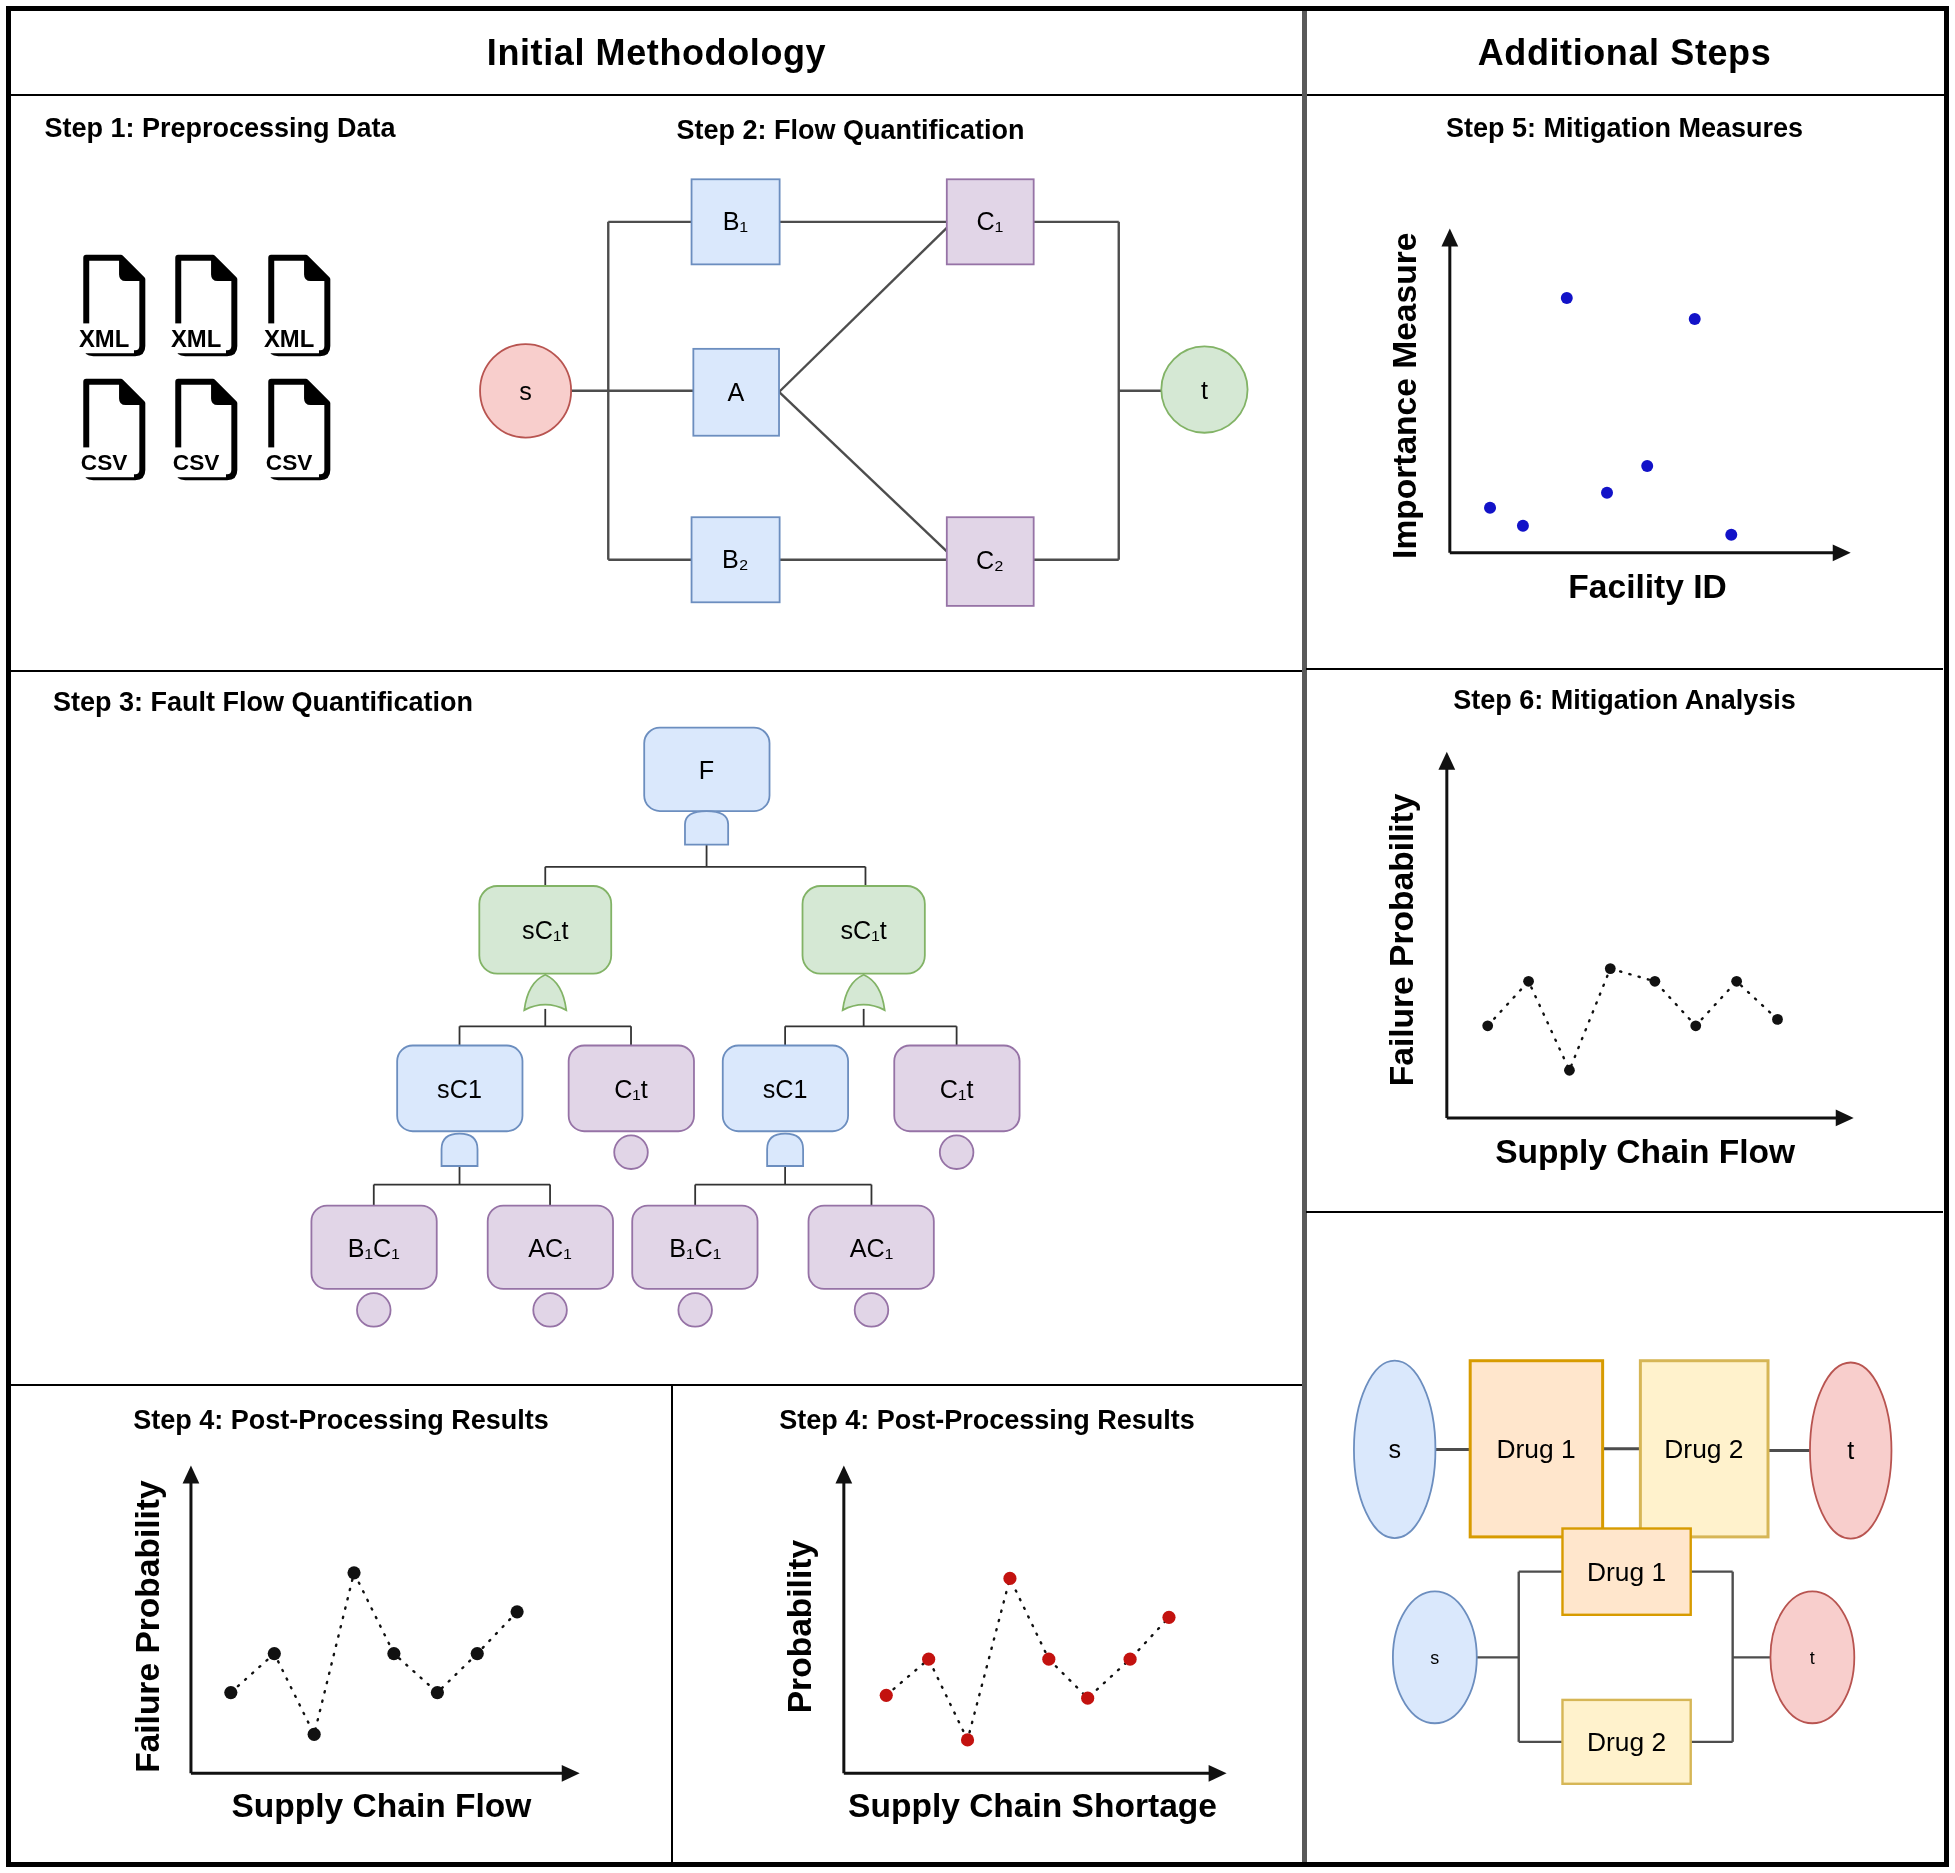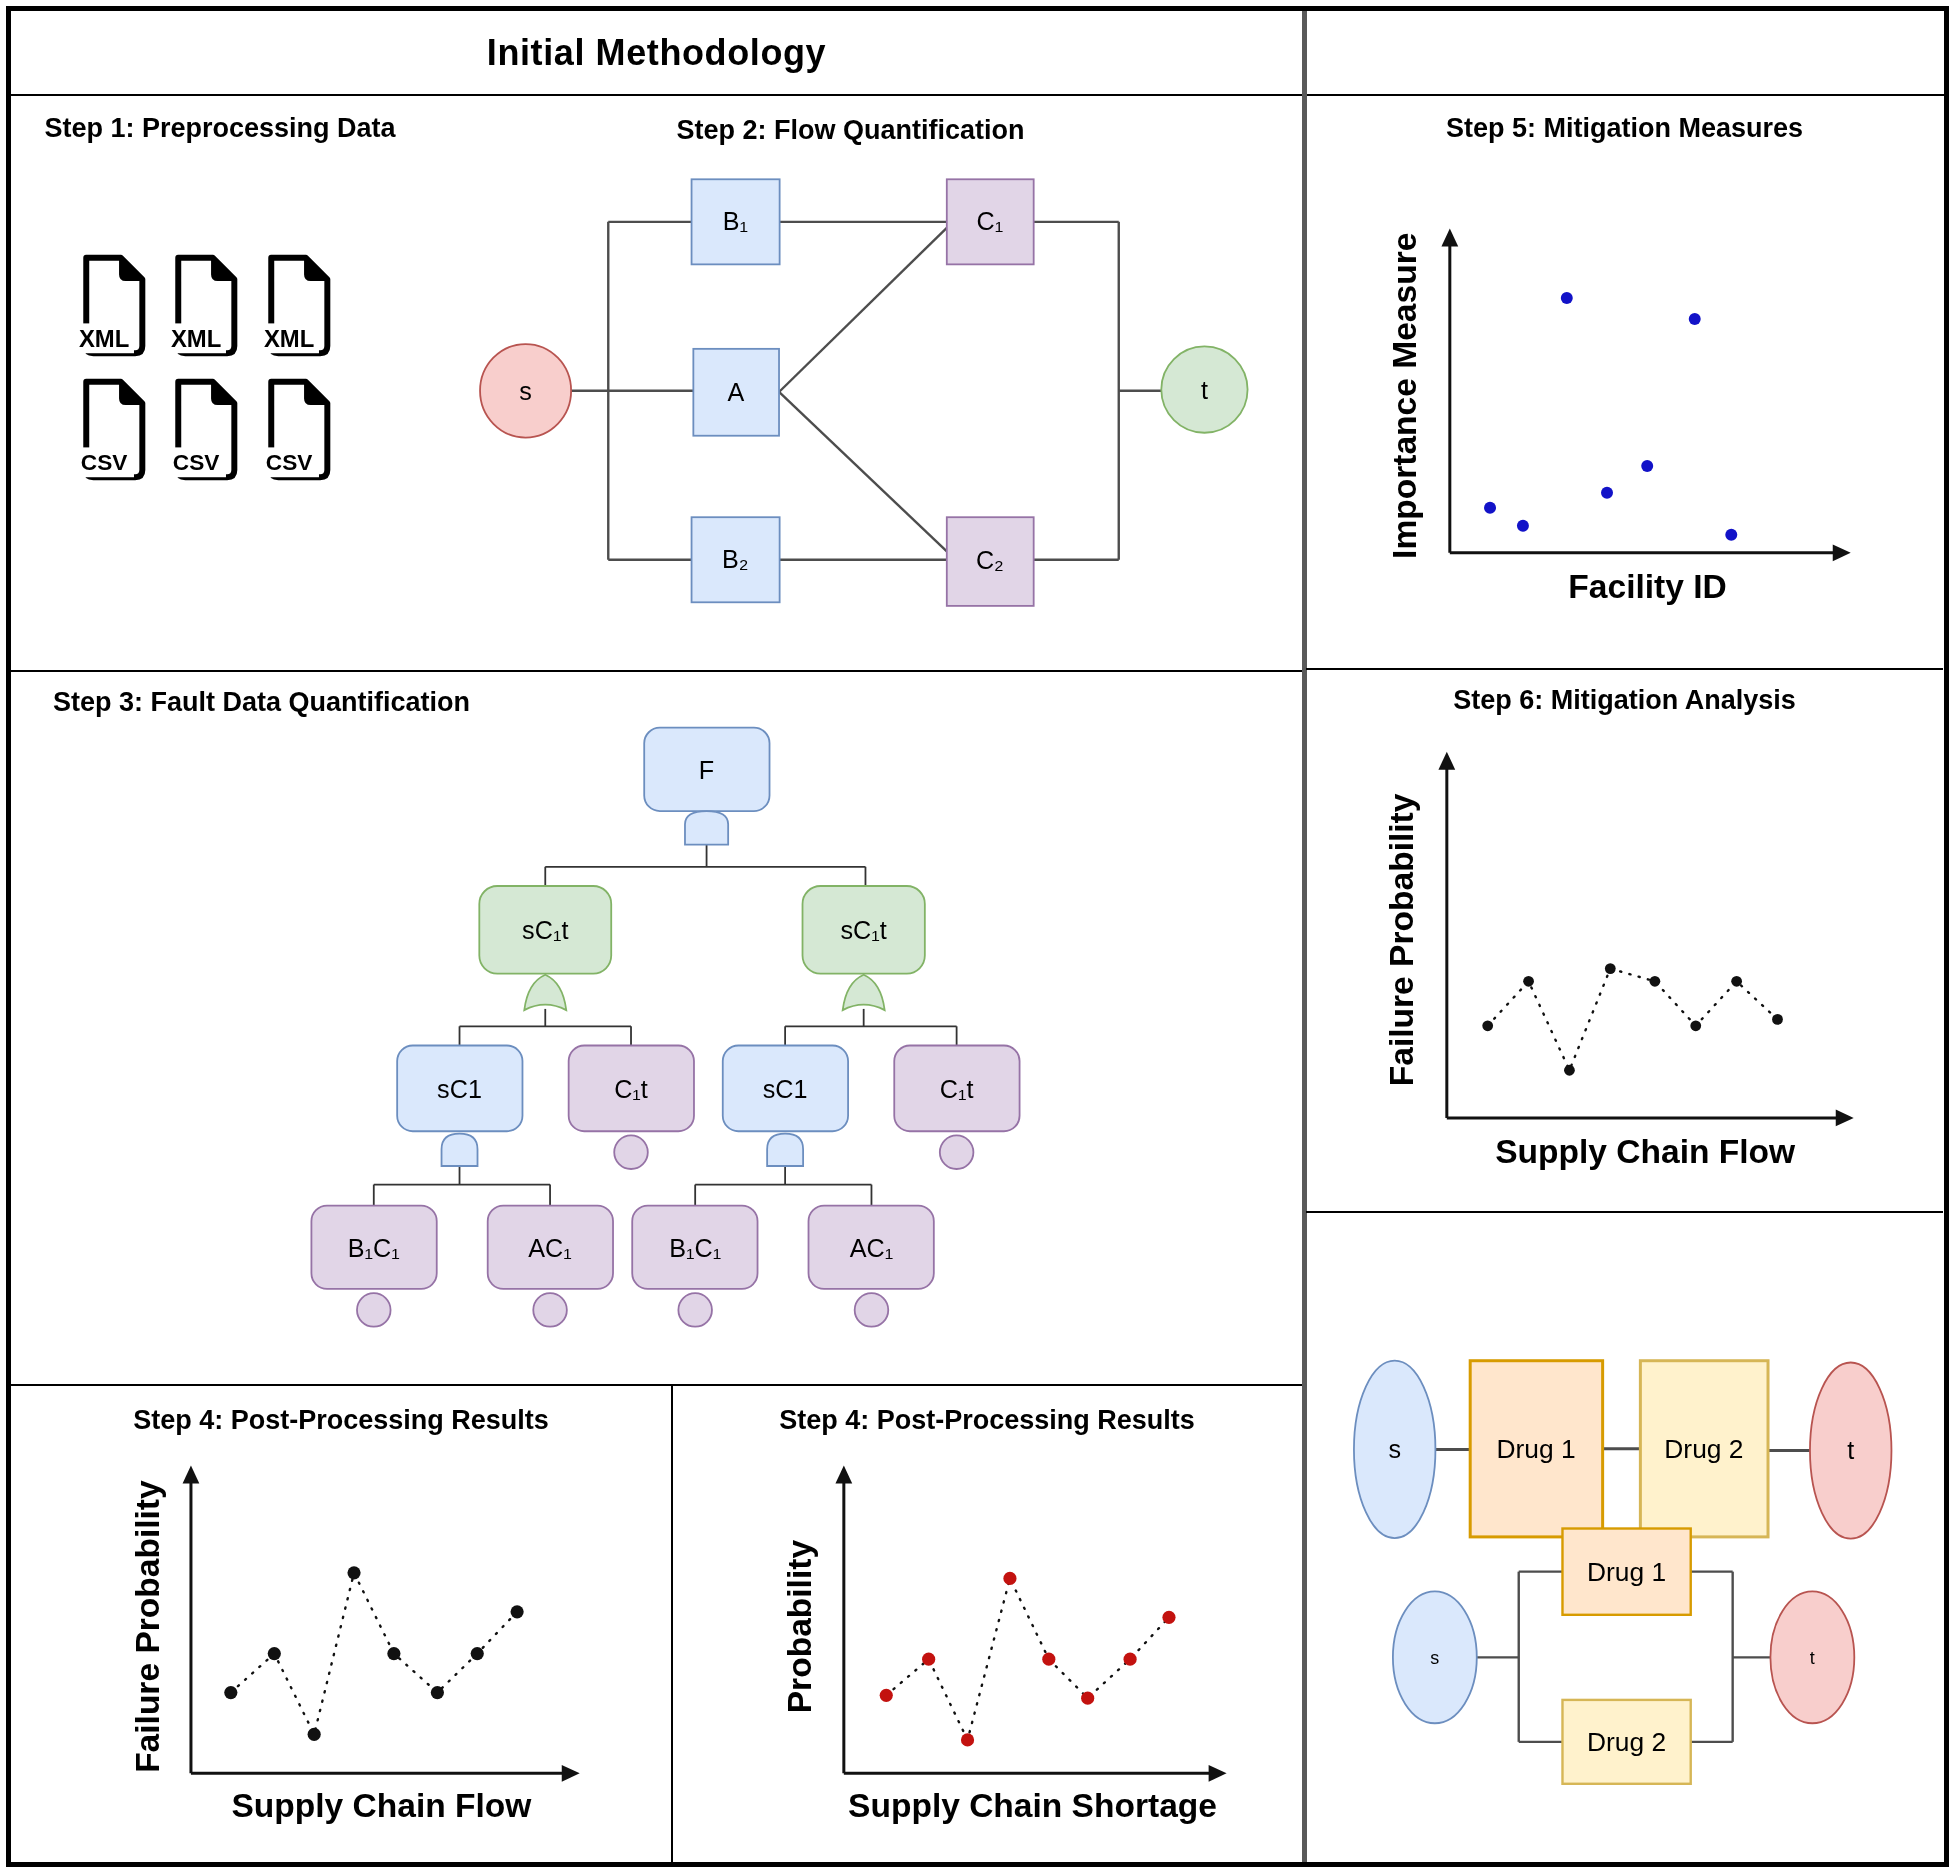--- a/index.html
+++ b/index.html
@@ -22,20 +22,21 @@
   .axislabel{font-size:56px;font-weight:bold;}
   .fileicon{display:block;}
 </style>
 </head>
 <body>
 
 <div id="root">
 <div id="outer">
 
   <div class="hdr" style="left:0;top:0;width:1291px;height:83px;">Initial Methodology</div>
+  <div class="hdr" style="left:1295px;top:0;width:637px;height:83px;">Additional Steps</div>
 
   <div class="hdiv" style="left:0;top:83px;width:1933px;height:2.4px;"></div>
   <div class="vdiv" style="left:1291px;top:0;width:4.8px;height:1851px;"></div>
   <div class="hdiv" style="left:0;top:659px;width:1291px;height:2.4px;"></div>
   <div class="hdiv" style="left:0;top:1373px;width:1291px;height:2.4px;"></div>
   <div class="hdiv" style="left:660px;top:1373px;width:2.4px;height:478px;background:#000;"></div>
   <div class="hdiv" style="left:1295px;top:657px;width:637px;height:2.4px;"></div>
   <div class="hdiv" style="left:1295px;top:1200px;width:637px;height:2.4px;"></div>
 
   <div class="panel" style="left:0;top:85px;width:1291px;height:574px;">
@@ -105,21 +106,21 @@
       <text class="nodetext" text-anchor="middle" x="1208" y="224">B₁</text>
       <text class="nodetext" text-anchor="middle" x="1209" y="509">A</text>
       <text class="nodetext" text-anchor="middle" x="1208" y="788">B₂</text>
       <text class="nodetext" text-anchor="middle" x="1633" y="224">C₁</text>
       <text class="nodetext" text-anchor="middle" x="1633" y="790">C₂</text>
       <text class="nodetext" text-anchor="middle" x="1991" y="505">t</text>
     </svg>
   </div>
 
   <div class="panel" style="left:0;top:662px;width:1291px;height:712px;">
-    <div class="steptitle lefttitle" style="left:42px;top:13px;width:839px;">Step 3: Fault Data Quantification</div>
+    <div class="steptitle lefttitle" style="left:42px;top:13px;width:839px;">Step 3: Fault Flow Quantification</div>
 
     <svg width="1291" height="712" viewBox="0 0 2153 1187">
       <g stroke="#333" stroke-width="3" fill="none">
         <line x1="1160" y1="286" x2="1160" y2="323"></line>
         <line x1="891" y1="323" x2="1425" y2="323"></line>
         <line x1="891" y1="323" x2="891" y2="355"></line>
         <line x1="1425" y1="323" x2="1425" y2="355"></line>
         <line x1="891" y1="560" x2="891" y2="589"></line>
         <line x1="748" y1="589" x2="1034" y2="589"></line>
         <line x1="748" y1="589" x2="748" y2="621"></line>

